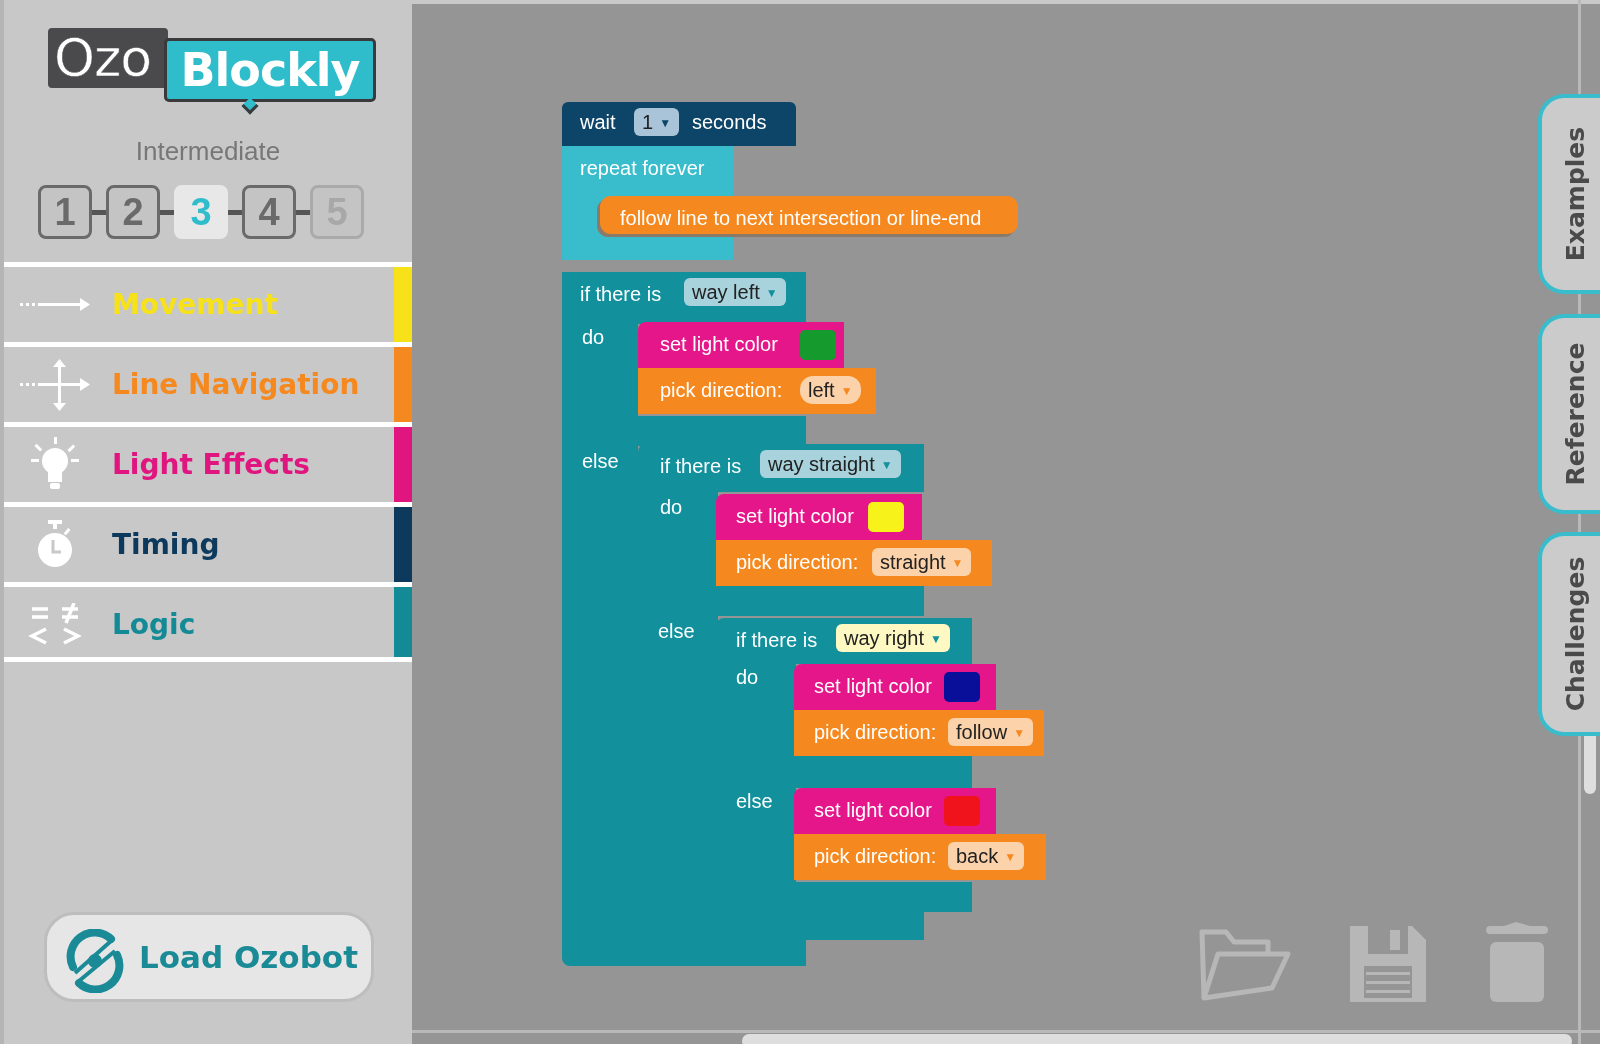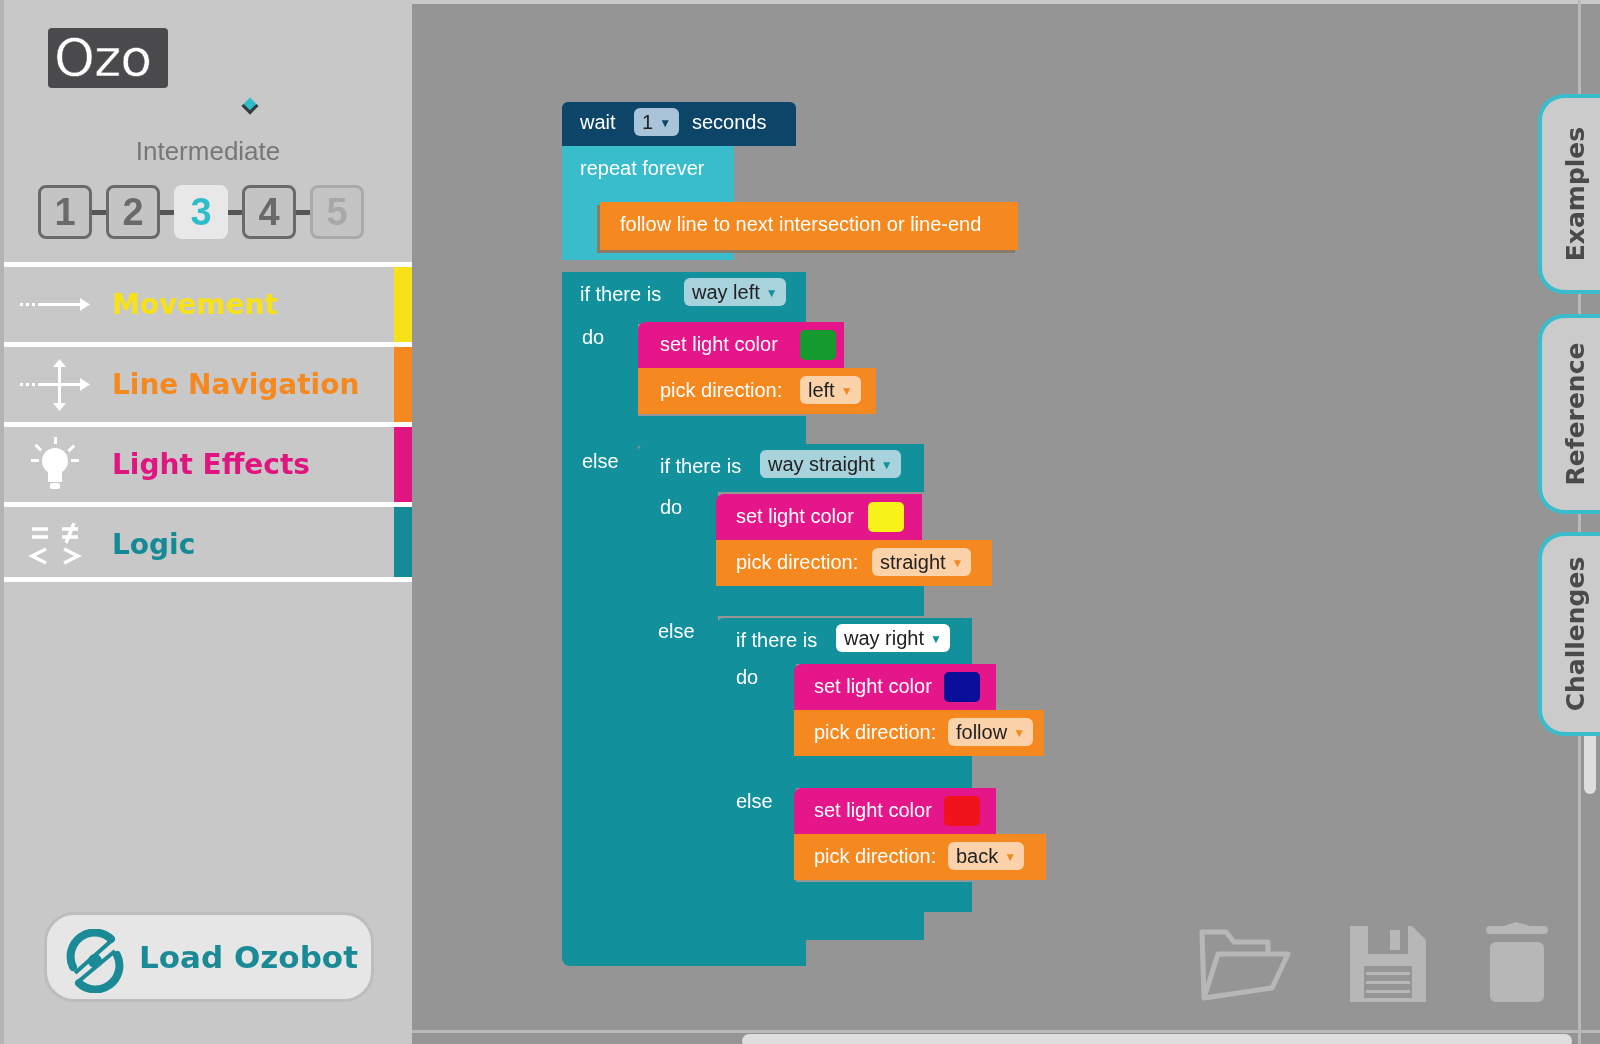--- a/index.html
+++ b/index.html
@@ -56,20 +56,21 @@
   .rtab span { position: absolute; left: 50%; top: 50%; transform: translate(-50%, -50%) rotate(-90deg); font-family: "DejaVu Sans", sans-serif; font-weight: bold; font-size: 25px; color: #4a4a4a; white-space: nowrap; }
 
   .tool { position: absolute; cursor: pointer; }
 </style>
 </head>
 <body>
 
 <div class="sidebar">
   <div class="logo">
     <div class="logo-ozo">Ozo</div>
+    <div class="logo-blockly">Blockly</div>
     <div class="logo-tail"></div>
   </div>
 
   <div class="level-label">Intermediate</div>
   <div class="levels">
     <div class="lvl">1</div>
     <div class="lvl-link"></div>
     <div class="lvl">2</div>
     <div class="lvl-link"></div>
     <div class="lvl active">3</div>
@@ -123,20 +124,35 @@
               <rect x="29" y="0" width="3" height="7"></rect>
               <rect x="6" y="22" width="8" height="3"></rect>
               <rect x="46" y="22" width="8" height="3"></rect>
               <rect x="12" y="7" width="3" height="8" transform="rotate(-45 13 11)"></rect>
               <rect x="45" y="7" width="3" height="8" transform="rotate(45 46 11)"></rect>
             </g>
           </svg>
       </div>
       <div class="cat-label" style="color:#e0157f">Light Effects</div>
       <div class="cat-bar" style="background:#e0157f"></div>
+    </div>
+    <div class="cat">
+      <div class="cat-icon">
+        <svg width="44" height="50" viewBox="0 0 44 50">
+            <g fill="#fff">
+              <rect x="15" y="0" width="14" height="4"></rect>
+              <rect x="20" y="3" width="4" height="6"></rect>
+              <rect x="33" y="8" width="3" height="7" transform="rotate(40 34 11)"></rect>
+              <circle cx="22" cy="30" r="17"></circle>
+            </g>
+            <path d="M20 20 V32 H28" stroke="#c8c8c8" stroke-width="3" fill="none"></path>
+          </svg>
+      </div>
+      <div class="cat-label" style="color:#0d3a5c">Timing</div>
+      <div class="cat-bar" style="background:#0d3a5c"></div>
     </div>
     <div class="cat">
       <div class="cat-icon">
         <svg width="54" height="44" viewBox="0 0 54 44">
             <g stroke="#fff" stroke-width="3.5" fill="none">
               <path d="M4 6 H20 M4 14 H20"></path>
               <path d="M34 6 H50 M34 14 H50 M46 0 L38 20"></path>
               <path d="M18 26 L4 33 L18 40"></path>
               <path d="M36 26 L50 33 L36 40"></path>
             </g>
@@ -176,21 +192,21 @@
   <span class="blk-text" style="left:18px;line-height:40px;">wait</span>
   <div class="dd" style="left:72px;top:6px;background:#a9c3d8;">
     <span>1</span><span class="arr" style="color:#0d4568">▼</span>
   </div>
   <span class="blk-text" style="left:130px;line-height:40px;">seconds</span>
 </div>
 
 <div class="blk c-loop" style="left:562px;top:146px;width:172px;height:114px;">
   <span class="blk-text" style="left:18px;line-height:44px;">repeat forever</span>
 </div>
-<div class="blk c-orange" style="left:600px;top:202px;width:418px;height:48px;border-radius:0;box-shadow:-3px 3px 0 #8a7a6a;">
+<div class="blk c-orange" style="left:600px;top:196px;width:418px;height:38px;border-radius:11px;box-shadow:-3px 3px 0 #8a7a6a;">
   <span class="blk-text" style="left:20px;line-height:44px;">follow line to next intersection or line-end</span>
 </div>
 
 <div class="blk c-logic" style="left:562px;top:272px;width:244px;height:52px;">
   <span class="blk-text" style="left:18px;line-height:44px;">if there is</span>
   <div class="dd" style="left:122px;top:6px;background:#a9d3dc;">
     <span>way left</span><span class="arr" style="color:#12919d">▼</span>
   </div>
 </div>
 <div class="blk c-logic" style="left:562px;top:322px;width:76px;height:640px;border-radius:0 0 0 8px;"></div>
@@ -198,21 +214,21 @@
 <div class="blk c-logic" style="left:562px;top:416px;width:244px;height:30px;"></div>
 <span class="blk" style="left:582px;top:450px;">else</span>
 <div class="blk c-logic" style="left:562px;top:936px;width:244px;height:30px;border-radius:0 0 0 8px;"></div>
 
 <div class="blk c-pink" style="left:638px;top:322px;width:206px;height:46px;border-radius:8px 0 0 0;">
   <span class="blk-text" style="left:22px;line-height:44px;">set light color</span>
   <div class="swatch" style="left:162px;top:8px;background:#159a2d;"></div>
 </div>
 <div class="blk c-orange" style="left:638px;top:368px;width:238px;height:46px;">
   <span class="blk-text" style="left:22px;line-height:44px;">pick direction:</span>
-  <div class="dd" style="left:162px;top:8px;background:#fcd2aa;">
+  <div class="dd" style="left:162px;top:8px;background:#fcd2aa;border-radius:13px;">
     <span>left</span><span class="arr" style="color:#f5891f">▼</span>
   </div>
 </div>
 
 <div class="blk c-logic" style="left:638px;top:444px;width:286px;height:48px;border-radius:8px 0 0 0;">
   <span class="blk-text" style="left:22px;line-height:44px;">if there is</span>
   <div class="dd" style="left:122px;top:6px;background:#a9d3dc;">
     <span>way straight</span><span class="arr" style="color:#12919d">▼</span>
   </div>
 </div>
@@ -228,21 +244,21 @@
 </div>
 <div class="blk c-orange" style="left:716px;top:540px;width:276px;height:46px;">
   <span class="blk-text" style="left:20px;line-height:44px;">pick direction:</span>
   <div class="dd" style="left:156px;top:8px;background:#fcd2aa;">
     <span>straight</span><span class="arr" style="color:#f5891f">▼</span>
   </div>
 </div>
 
 <div class="blk c-logic" style="left:716px;top:618px;width:256px;height:46px;border-radius:8px 0 0 0;">
   <span class="blk-text" style="left:20px;line-height:44px;">if there is</span>
-  <div class="dd" style="left:120px;top:6px;background:#ffffff;">
+  <div class="dd" style="left:120px;top:6px;background:#fef9c3;">
     <span>way right</span><span class="arr" style="color:#12919d">▼</span>
   </div>
 </div>
 <div class="blk c-logic" style="left:716px;top:662px;width:80px;height:252px;"></div>
 <span class="blk" style="left:736px;top:666px;">do</span>
 <div class="blk c-logic" style="left:716px;top:756px;width:256px;height:32px;"></div>
 <span class="blk" style="left:736px;top:790px;">else</span>
 <div class="blk c-logic" style="left:716px;top:882px;width:256px;height:30px;border-radius:0 0 0 8px;"></div>
 
 <div class="blk c-pink" style="left:794px;top:664px;width:202px;height:46px;border-radius:8px 0 0 0;">

